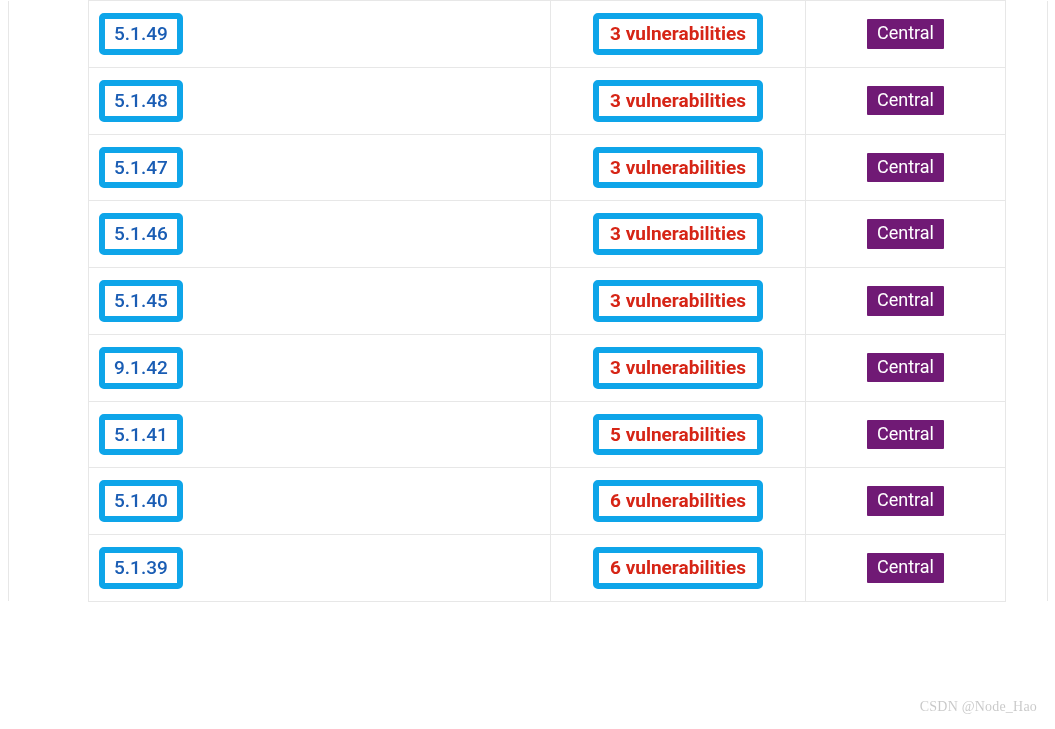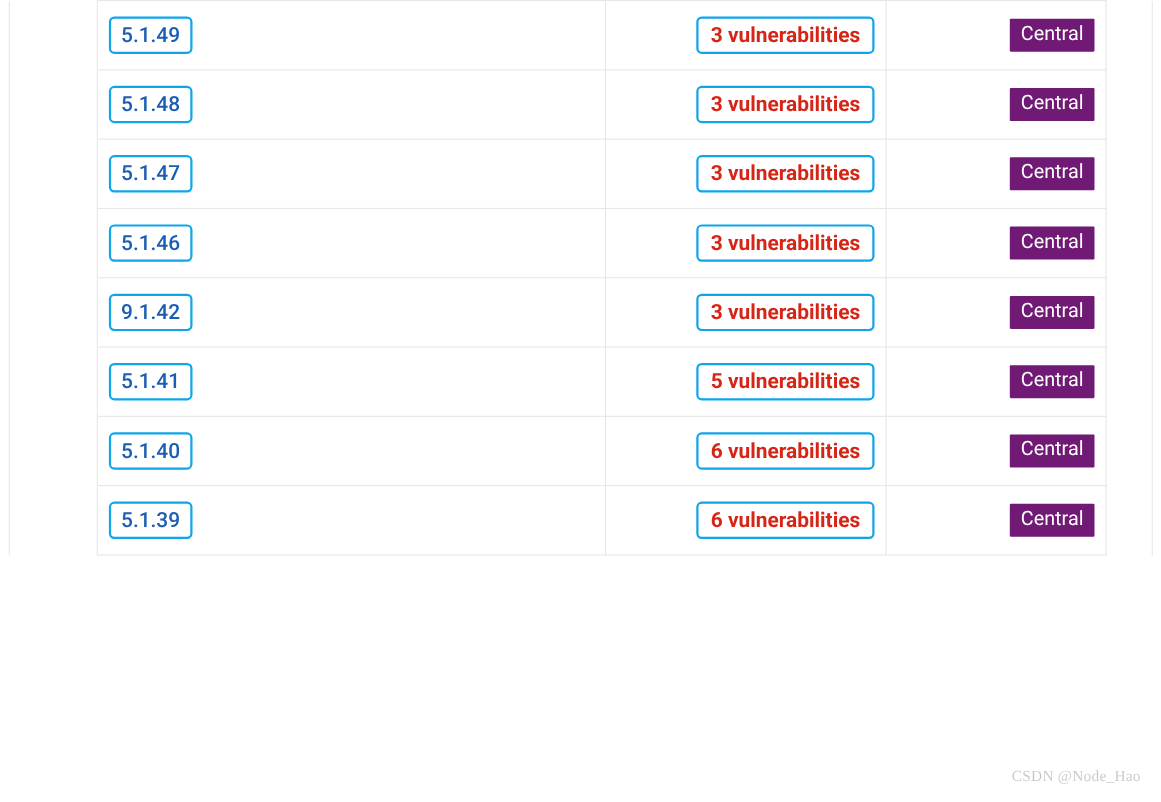--- a/index.html
+++ b/index.html
@@ -39,25 +39,25 @@
     vertical-align: middle;
     background: #ffffff;
     height: 63px;
     box-sizing: border-box;
   }
   td.sp {
     border-top: none;
     border-bottom: none;
     background: #ffffff;
   }
-  td.vuln, td.repo { text-align: right; }
+  td.vuln, td.repo { text-align: center; }
 
   .chip {
     display: inline-block;
-    border: 2px solid #0ea5e9;
+    border: 6px solid #0ea5e9;
     border-radius: 5px;
     padding: 3px 9px 3px 9px;
     line-height: 1.25;
     white-space: nowrap;
     background: #ffffff;
   }
   .chip-version {
     color: #1a5db4;
     font-weight: 500;
     font-size: 19px;
@@ -154,20 +154,33 @@
     </td>
     <td class="vuln">
       <a class="chip chip-vuln">3 vulnerabilities</a>
     </td>
     <td class="repo">
       <a class="badge-repo">Central</a>
     </td>
     <td class="sp"></td>
   </tr>
 
+  <tr>
+    <td class="sp"></td>
+    <td class="ver">
+      <a class="chip chip-version">5.1.45</a>
+    </td>
+    <td class="vuln">
+      <a class="chip chip-vuln">3 vulnerabilities</a>
+    </td>
+    <td class="repo">
+      <a class="badge-repo">Central</a>
+    </td>
+    <td class="sp"></td>
+  </tr>
 
 
 
   <tr>
     <td class="sp"></td>
     <td class="ver">
       <a class="chip chip-version">9.1.42</a>
     </td>
     <td class="vuln">
       <a class="chip chip-vuln">3 vulnerabilities</a>

